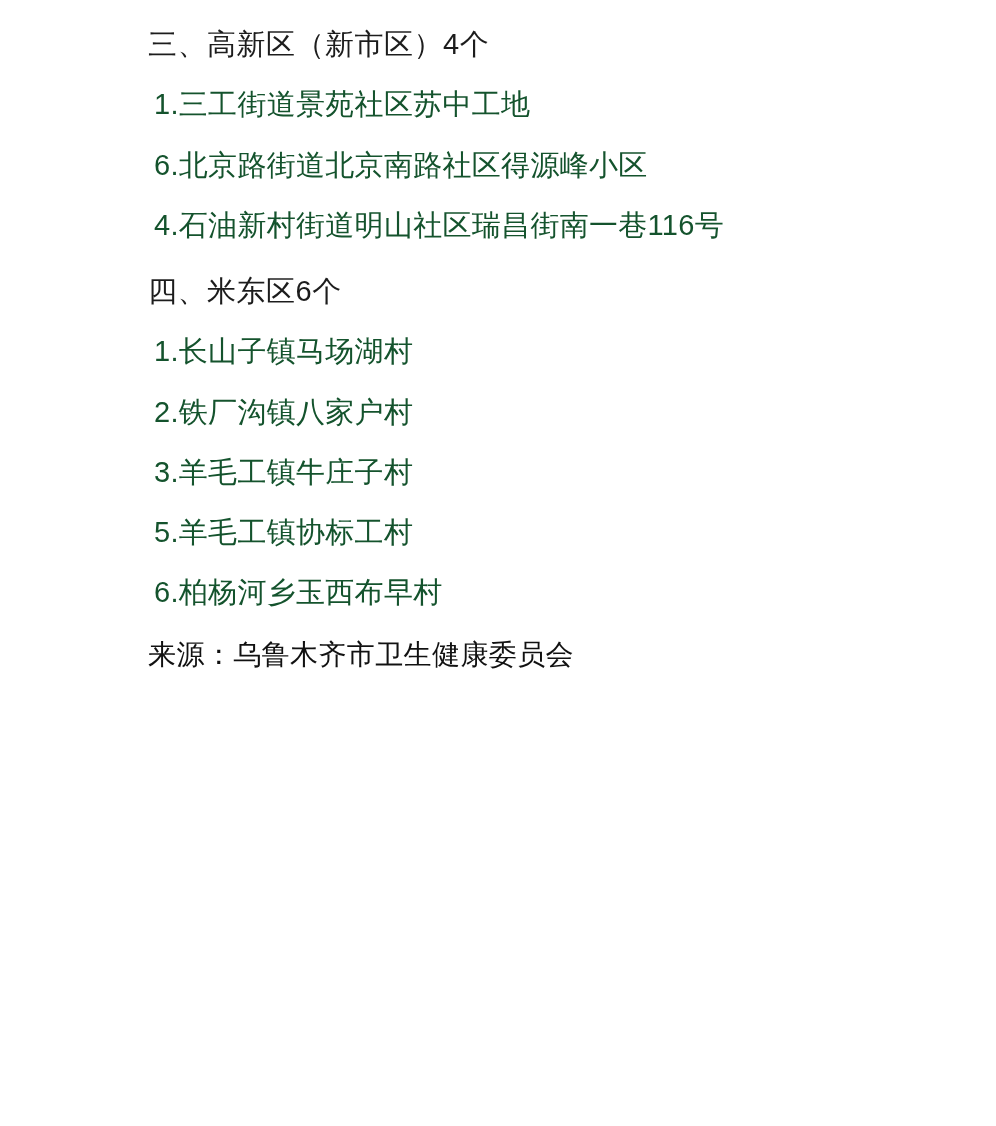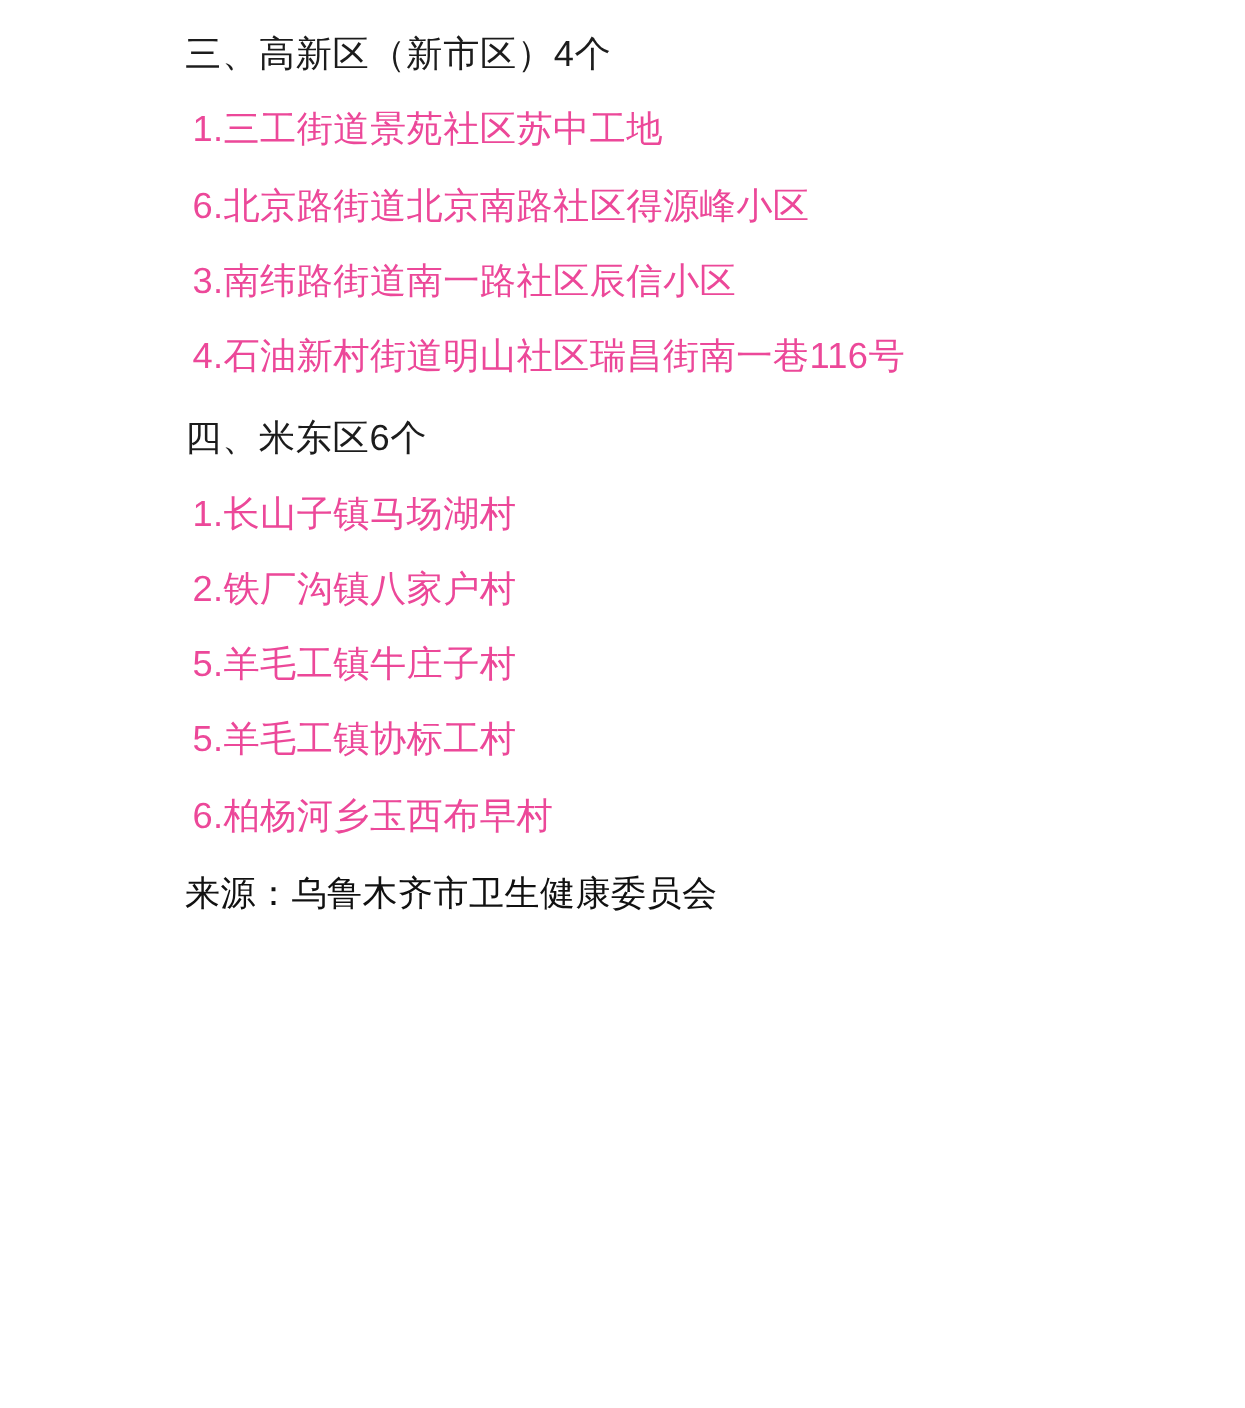--- a/index.html
+++ b/index.html
@@ -31,21 +31,21 @@
     letter-spacing: 0.5px;
     color: #1c1c1c;
     margin: 0 0 0 0;
     padding: 12px 0 12px 0;
     font-weight: 400;
   }
   .item {
     font-size: 29px;
     line-height: 1.25;
     letter-spacing: 0.3px;
-    color: #ec4899;
+    color: #14532d;
     margin: 0;
     padding: 12px 0 12px 6px;
     font-weight: 400;
   }
   .source {
     font-size: 28px;
     line-height: 1.25;
     letter-spacing: 0.4px;
     color: #111111;
     font-weight: 400;
@@ -56,30 +56,29 @@
 </style>
 </head>
 <body>
 
 <div class="page">
 
   <div class="block">
     <p class="heading">三、高新区（新市区）4个</p>
     <p class="item">1.三工街道景苑社区苏中工地</p>
     <p class="item">6.北京路街道北京南路社区得源峰小区</p>
-    <p class="item">3.南纬路街道南一路社区辰信小区</p>
     <p class="item">4.石油新村街道明山社区瑞昌街南一巷116号</p>
   </div>
 
   <div class="spacer-sm"></div>
 
   <div class="block">
     <p class="heading">四、米东区6个</p>
     <p class="item">1.长山子镇马场湖村</p>
     <p class="item">2.铁厂沟镇八家户村</p>
-    <p class="item">5.羊毛工镇牛庄子村</p>
+    <p class="item">3.羊毛工镇牛庄子村</p>
     <p class="item">5.羊毛工镇协标工村</p>
     <p class="item">6.柏杨河乡玉西布早村</p>
   </div>
 
   <p class="source">来源：乌鲁木齐市卫生健康委员会</p>
 
 </div>
 
 </body></html>

